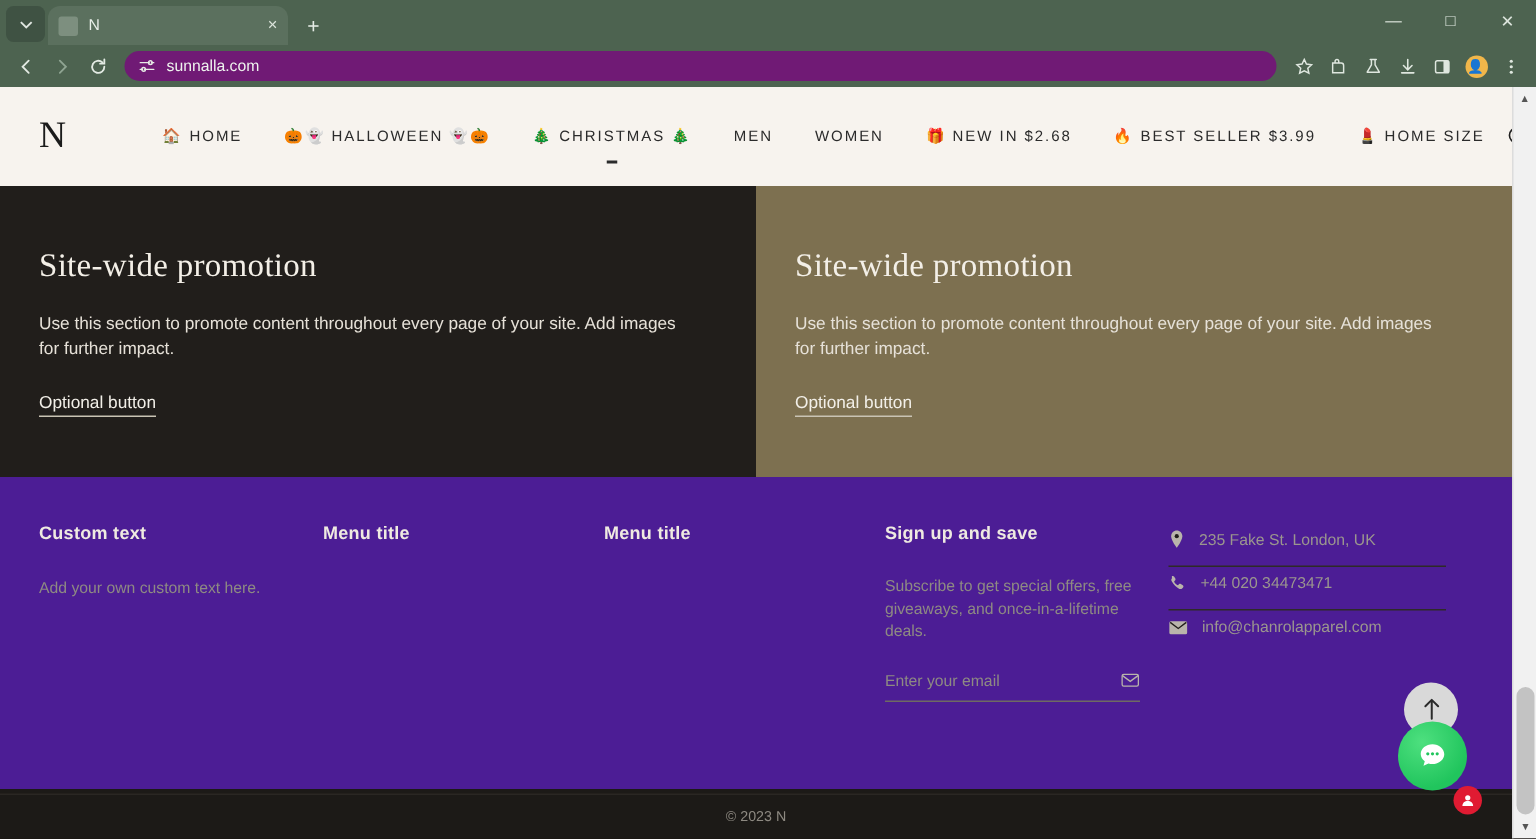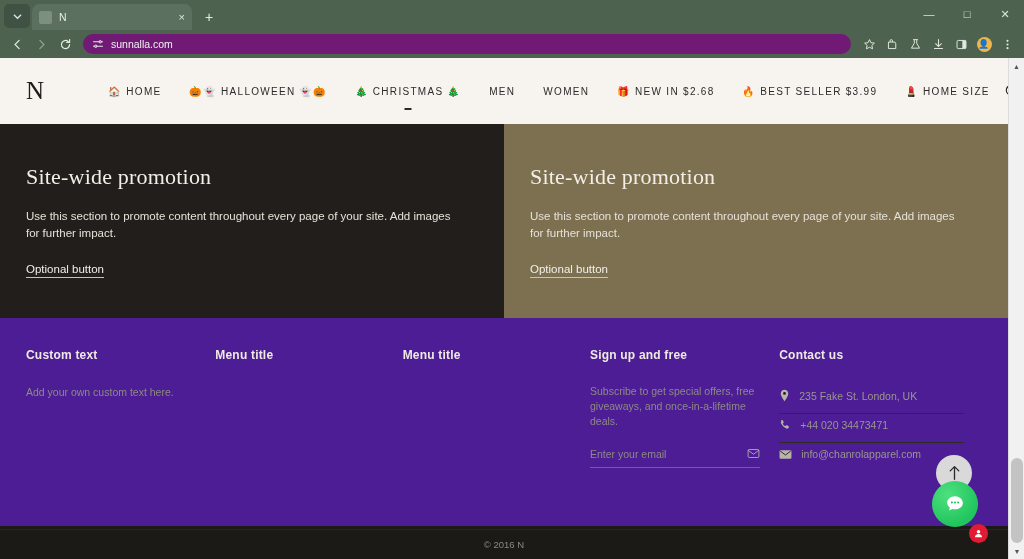--- a/index.html
+++ b/index.html
@@ -375,35 +375,34 @@
 
         <div class="fcol c2">
           <h3>Menu title</h3>
         </div>
 
         <div class="fcol c3">
           <h3>Menu title</h3>
         </div>
 
         <div class="fcol c4">
-          <h3>Sign up and free</h3>
+          <h3>Sign up and save</h3>
           <p class="signup-text">Subscribe to get special offers, free giveaways, and once-in-a-lifetime deals.</p>
           <div class="email-row">
             <input type="text" placeholder="Enter your email" style="">
             <span>
               <svg width="13" height="13" viewBox="0 0 18 18">
                 <rect x="1.5" y="3.5" width="15" height="11" rx="1.5" stroke="#b9b4ab" stroke-width="1.2" fill="none"></rect>
                 <path d="M1.5 4.5 L9 10 L16.5 4.5" stroke="#b9b4ab" stroke-width="1.2" fill="none"></path>
               </svg>
             </span>
           </div>
         </div>
 
         <div class="fcol c5">
-          <h3>Contact us</h3>
 
           <div class="contact-row">
             <span class="cico">
               <svg width="11" height="13" viewBox="0 0 12 15">
                   <path d="M6 .8c-2.4 0-4.3 1.9-4.3 4.3C1.7 8.4 6 14 6 14s4.3-5.6 4.3-8.9C10.3 2.7 8.4.8 6 .8z" fill="#b9b4ab"></path>
                   <circle cx="6" cy="5.1" r="1.6" fill="#211e1b"></circle>
                 </svg>
             </span>
             <span>235 Fake St. London, UK</span>
           </div>
@@ -423,21 +422,21 @@
                   <rect x=".7" y=".7" width="14.6" height="10.6" rx="1.3" fill="#b9b4ab"></rect>
                   <path d="M1.4 1.6 L8 6.6 L14.6 1.6" stroke="#211e1b" stroke-width="1.1" fill="none"></path>
                 </svg>
             </span>
             <span>info@chanrolapparel.com</span>
           </div>
         </div>
       </div>
 
       <div class="copyright">
-        <span>© 2016 N</span>
+        <span>© 2023 N</span>
       </div>
 
       <div class="fab-top">
         <svg width="13" height="16" viewBox="0 0 14 18">
           <path d="M7 16V2M2.2 6.6L7 1.8l4.8 4.8" stroke="#2b2b2b" stroke-width="1.5" fill="none" stroke-linecap="round" stroke-linejoin="round"></path>
         </svg>
       </div>
 
       <div class="fab-chat">
         <svg width="24" height="24" viewBox="0 0 26 26">

